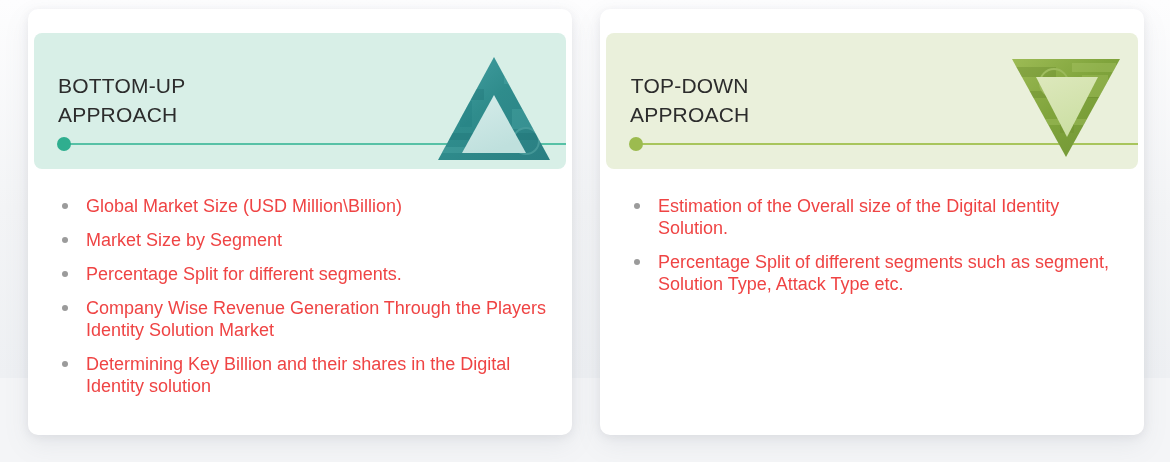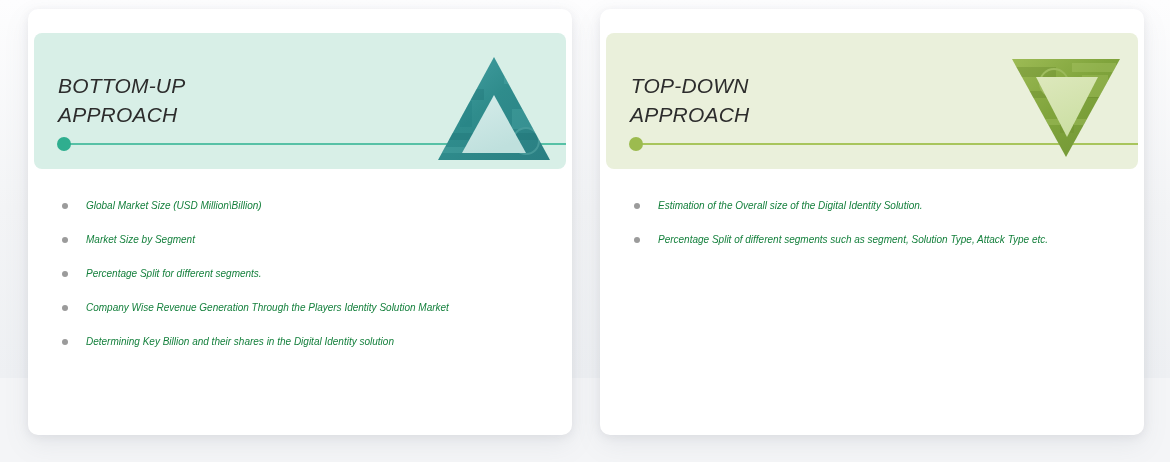--- a/index.html
+++ b/index.html
@@ -11,21 +11,20 @@
     height: 462px;
     background: #f4f5f7;
     font-family: "Liberation Sans", sans-serif;
     overflow: hidden;
   }
   .stage {
     position: relative;
     width: 1170px;
     height: 378px;
     background: linear-gradient(180deg, #fdfdfe 0%, #f3f4f6 55%, #eef0f3 100%);
-    font-style: italic;
   }
 
   
   .card {
     position: absolute;
     top: 9px;
     height: 426px;
     background: #ffffff;
     border-radius: 10px;
     box-shadow: 0 2px 10px rgba(120,126,140,0.13),
@@ -103,23 +102,23 @@
     right: 18px;
     top: 186px;
     margin: 0;
     padding: 0;
     list-style: none;
   }
   .bullet-item {
     position: relative;
     padding-left: 34px;
     margin-bottom: 12px;
-    font-size: 10px;
+    font-size: 18px;
     line-height: 22px;
-    color: #15803d;
+    color: #ef4444;
   }
   .bullet-item:before {
     content: "";
     position: absolute;
     left: 10px;
     top: 8px;
     width: 6px;
     height: 6px;
     border-radius: 50%;
     background: #9b9b9b;

